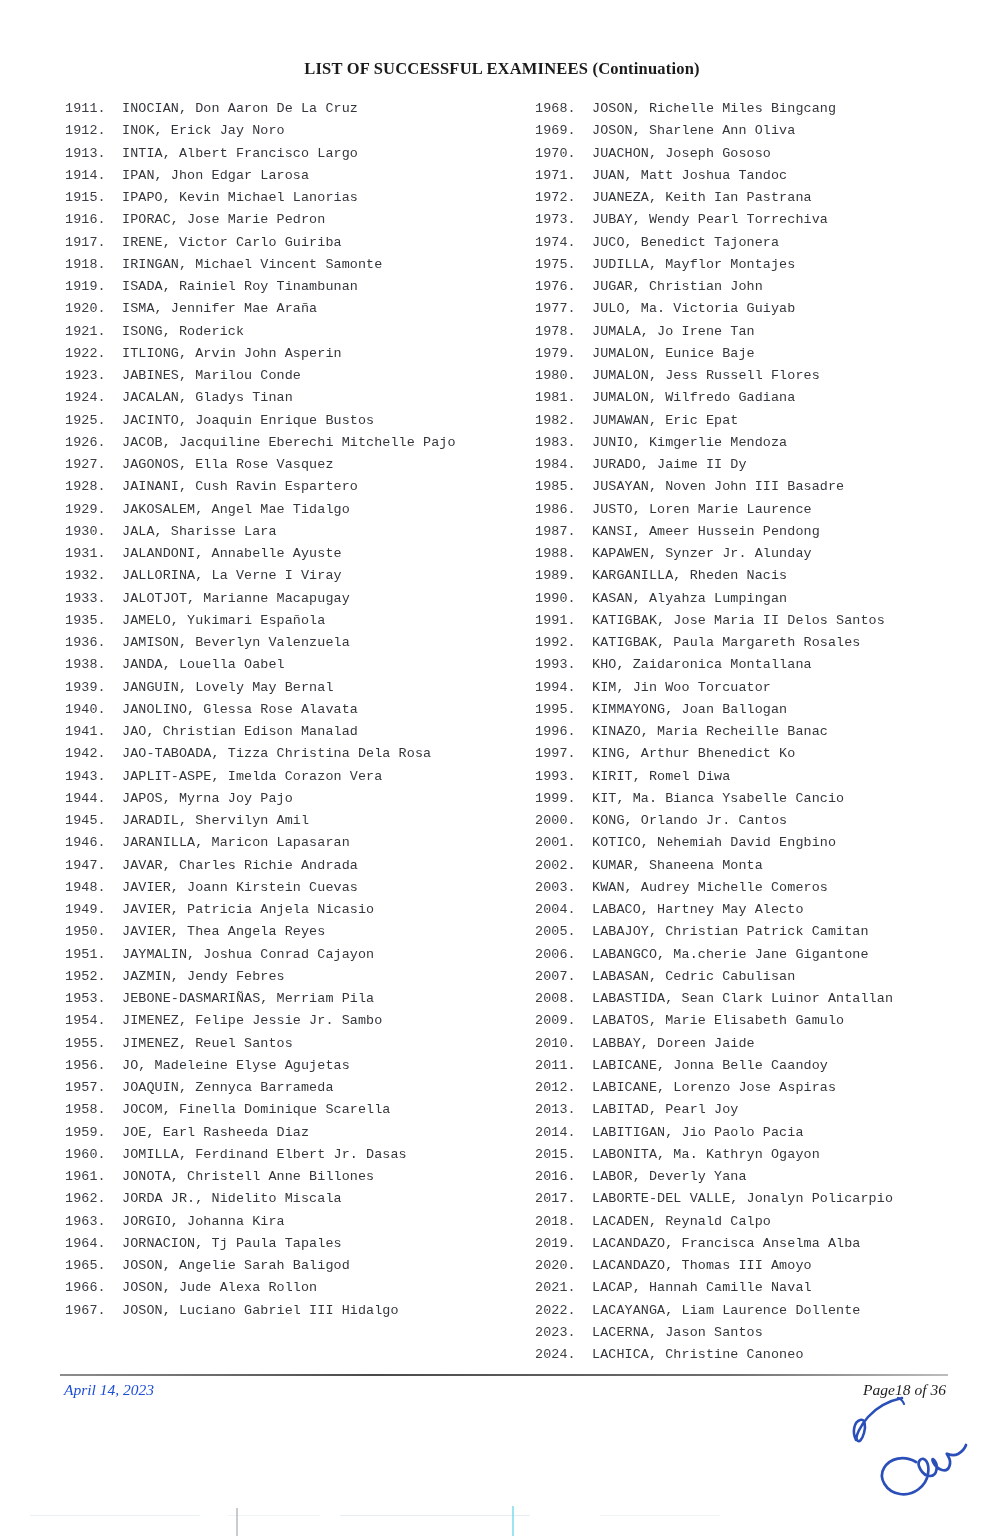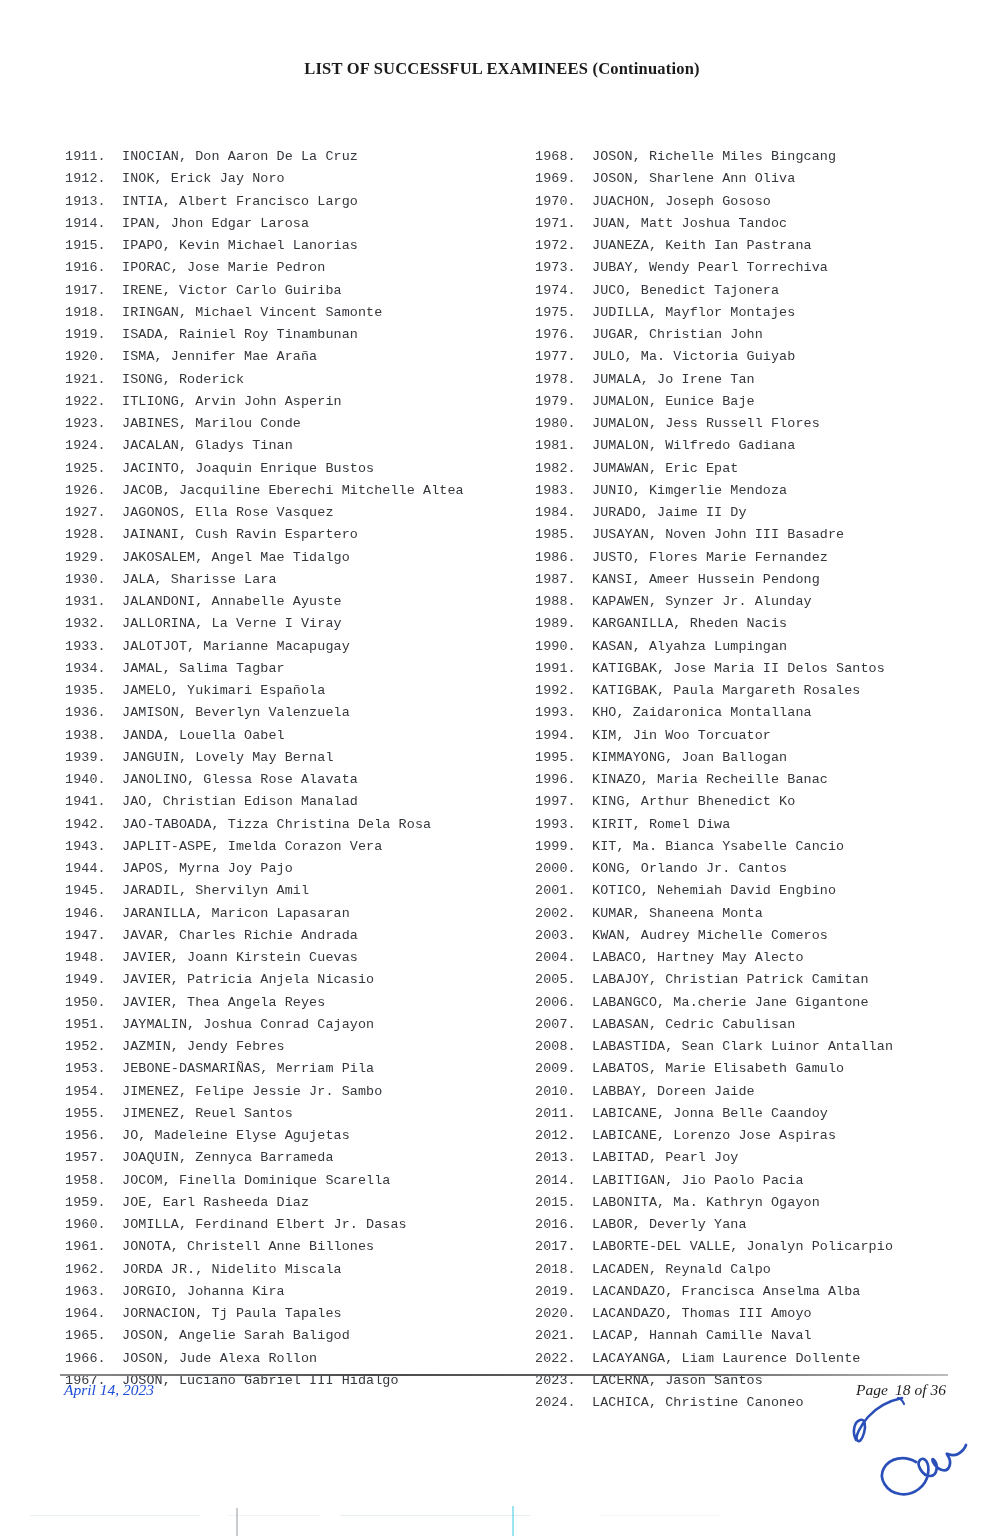--- a/index.html
+++ b/index.html
@@ -30,21 +30,20 @@
     color: #1b1b1b;
   }
 
   
   .columns {
     position: absolute;
     top: 98px;
     left: 0;
     width: 1004px;
     height: 1268px;
-    margin-top: 48px;
   }
   .col {
     position: absolute;
     top: 0;
   }
   .col-left  { left: 65px;  width: 455px; }
   .col-right { left: 535px; width: 455px; }
 
   .entry {
     display: block;
@@ -86,21 +85,21 @@
   .footer-page {
     position: absolute;
     right: 58px;
     top: 1381px;
     font-family: "Liberation Serif", serif;
     font-style: italic;
     font-size: 15.5px;
     color: #1d1d1d;
     white-space: nowrap;
   }
-  .footer-page .pg-word { margin-right: 7px; }
+  .footer-page .pg-word { }
   .footer-page .pg-of   { margin: 0 4px; }
 
   
   .sig {
     position: absolute;
     pointer-events: none;
   }
   .sig-1 { left: 846px; top: 1396px; width: 70px; height: 52px; }
   .sig-2 { left: 876px; top: 1442px; width: 92px; height: 62px; }
 
@@ -141,29 +140,28 @@
         <div class="entry"><span class="num">1916.</span><span class="nm">IPORAC, Jose Marie Pedron</span></div>
         <div class="entry"><span class="num">1917.</span><span class="nm">IRENE, Victor Carlo Guiriba</span></div>
         <div class="entry"><span class="num">1918.</span><span class="nm">IRINGAN, Michael Vincent Samonte</span></div>
         <div class="entry"><span class="num">1919.</span><span class="nm">ISADA, Rainiel Roy Tinambunan</span></div>
         <div class="entry"><span class="num">1920.</span><span class="nm">ISMA, Jennifer Mae Araña</span></div>
         <div class="entry"><span class="num">1921.</span><span class="nm">ISONG, Roderick</span></div>
         <div class="entry"><span class="num">1922.</span><span class="nm">ITLIONG, Arvin John Asperin</span></div>
         <div class="entry"><span class="num">1923.</span><span class="nm">JABINES, Marilou Conde</span></div>
         <div class="entry"><span class="num">1924.</span><span class="nm">JACALAN, Gladys Tinan</span></div>
         <div class="entry"><span class="num">1925.</span><span class="nm">JACINTO, Joaquin Enrique Bustos</span></div>
-        <div class="entry"><span class="num">1926.</span><span class="nm">JACOB, Jacquiline Eberechi Mitchelle Altea</span></div>
+        <div class="entry"><span class="num">1926.</span><span class="nm">JACOB, Jacquiline Eberechi Mitchelle Pajo</span></div>
         <div class="entry"><span class="num">1927.</span><span class="nm">JAGONOS, Ella Rose Vasquez</span></div>
         <div class="entry"><span class="num">1928.</span><span class="nm">JAINANI, Cush Ravin Espartero</span></div>
         <div class="entry"><span class="num">1929.</span><span class="nm">JAKOSALEM, Angel Mae Tidalgo</span></div>
         <div class="entry"><span class="num">1930.</span><span class="nm">JALA, Sharisse Lara</span></div>
         <div class="entry"><span class="num">1931.</span><span class="nm">JALANDONI, Annabelle Ayuste</span></div>
         <div class="entry"><span class="num">1932.</span><span class="nm">JALLORINA, La Verne I Viray</span></div>
         <div class="entry"><span class="num">1933.</span><span class="nm">JALOTJOT, Marianne Macapugay</span></div>
-        <div class="entry"><span class="num">1934.</span><span class="nm">JAMAL, Salima Tagbar</span></div>
         <div class="entry"><span class="num">1935.</span><span class="nm">JAMELO, Yukimari Española</span></div>
         <div class="entry"><span class="num">1936.</span><span class="nm">JAMISON, Beverlyn Valenzuela</span></div>
         <div class="entry"><span class="num">1938.</span><span class="nm">JANDA, Louella Oabel</span></div>
         <div class="entry"><span class="num">1939.</span><span class="nm">JANGUIN, Lovely May Bernal</span></div>
         <div class="entry"><span class="num">1940.</span><span class="nm">JANOLINO, Glessa Rose Alavata</span></div>
         <div class="entry"><span class="num">1941.</span><span class="nm">JAO, Christian Edison Manalad</span></div>
         <div class="entry"><span class="num">1942.</span><span class="nm">JAO-TABOADA, Tizza Christina Dela Rosa</span></div>
         <div class="entry"><span class="num">1943.</span><span class="nm">JAPLIT-ASPE, Imelda Corazon Vera</span></div>
         <div class="entry"><span class="num">1944.</span><span class="nm">JAPOS, Myrna Joy Pajo</span></div>
         <div class="entry"><span class="num">1945.</span><span class="nm">JARADIL, Shervilyn Amil</span></div>
@@ -202,21 +200,21 @@
         <div class="entry"><span class="num">1976.</span><span class="nm">JUGAR, Christian John</span></div>
         <div class="entry"><span class="num">1977.</span><span class="nm">JULO, Ma. Victoria Guiyab</span></div>
         <div class="entry"><span class="num">1978.</span><span class="nm">JUMALA, Jo Irene Tan</span></div>
         <div class="entry"><span class="num">1979.</span><span class="nm">JUMALON, Eunice Baje</span></div>
         <div class="entry"><span class="num">1980.</span><span class="nm">JUMALON, Jess Russell Flores</span></div>
         <div class="entry"><span class="num">1981.</span><span class="nm">JUMALON, Wilfredo Gadiana</span></div>
         <div class="entry"><span class="num">1982.</span><span class="nm">JUMAWAN, Eric Epat</span></div>
         <div class="entry"><span class="num">1983.</span><span class="nm">JUNIO, Kimgerlie Mendoza</span></div>
         <div class="entry"><span class="num">1984.</span><span class="nm">JURADO, Jaime II Dy</span></div>
         <div class="entry"><span class="num">1985.</span><span class="nm">JUSAYAN, Noven John III Basadre</span></div>
-        <div class="entry"><span class="num">1986.</span><span class="nm">JUSTO, Flores Marie Fernandez</span></div>
+        <div class="entry"><span class="num">1986.</span><span class="nm">JUSTO, Loren Marie Laurence</span></div>
         <div class="entry"><span class="num">1987.</span><span class="nm">KANSI, Ameer Hussein Pendong</span></div>
         <div class="entry"><span class="num">1988.</span><span class="nm">KAPAWEN, Synzer Jr. Alunday</span></div>
         <div class="entry"><span class="num">1989.</span><span class="nm">KARGANILLA, Rheden Nacis</span></div>
         <div class="entry"><span class="num">1990.</span><span class="nm">KASAN, Alyahza Lumpingan</span></div>
         <div class="entry"><span class="num">1991.</span><span class="nm">KATIGBAK, Jose Maria II Delos Santos</span></div>
         <div class="entry"><span class="num">1992.</span><span class="nm">KATIGBAK, Paula Margareth Rosales</span></div>
         <div class="entry"><span class="num">1993.</span><span class="nm">KHO, Zaidaronica Montallana</span></div>
         <div class="entry"><span class="num">1994.</span><span class="nm">KIM, Jin Woo Torcuator</span></div>
         <div class="entry"><span class="num">1995.</span><span class="nm">KIMMAYONG, Joan Ballogan</span></div>
         <div class="entry"><span class="num">1996.</span><span class="nm">KINAZO, Maria Recheille Banac</span></div>

